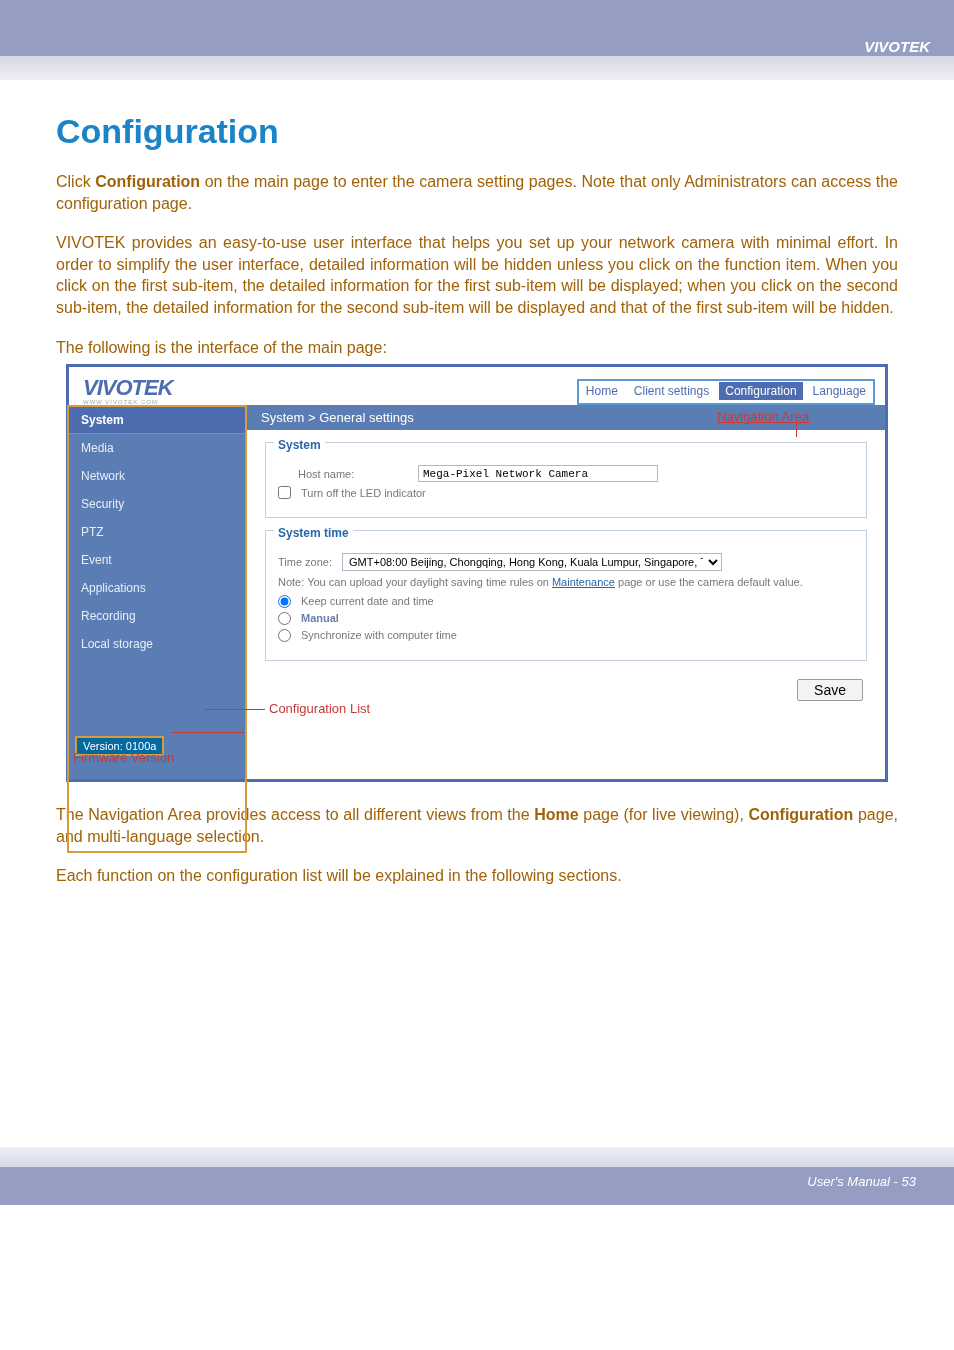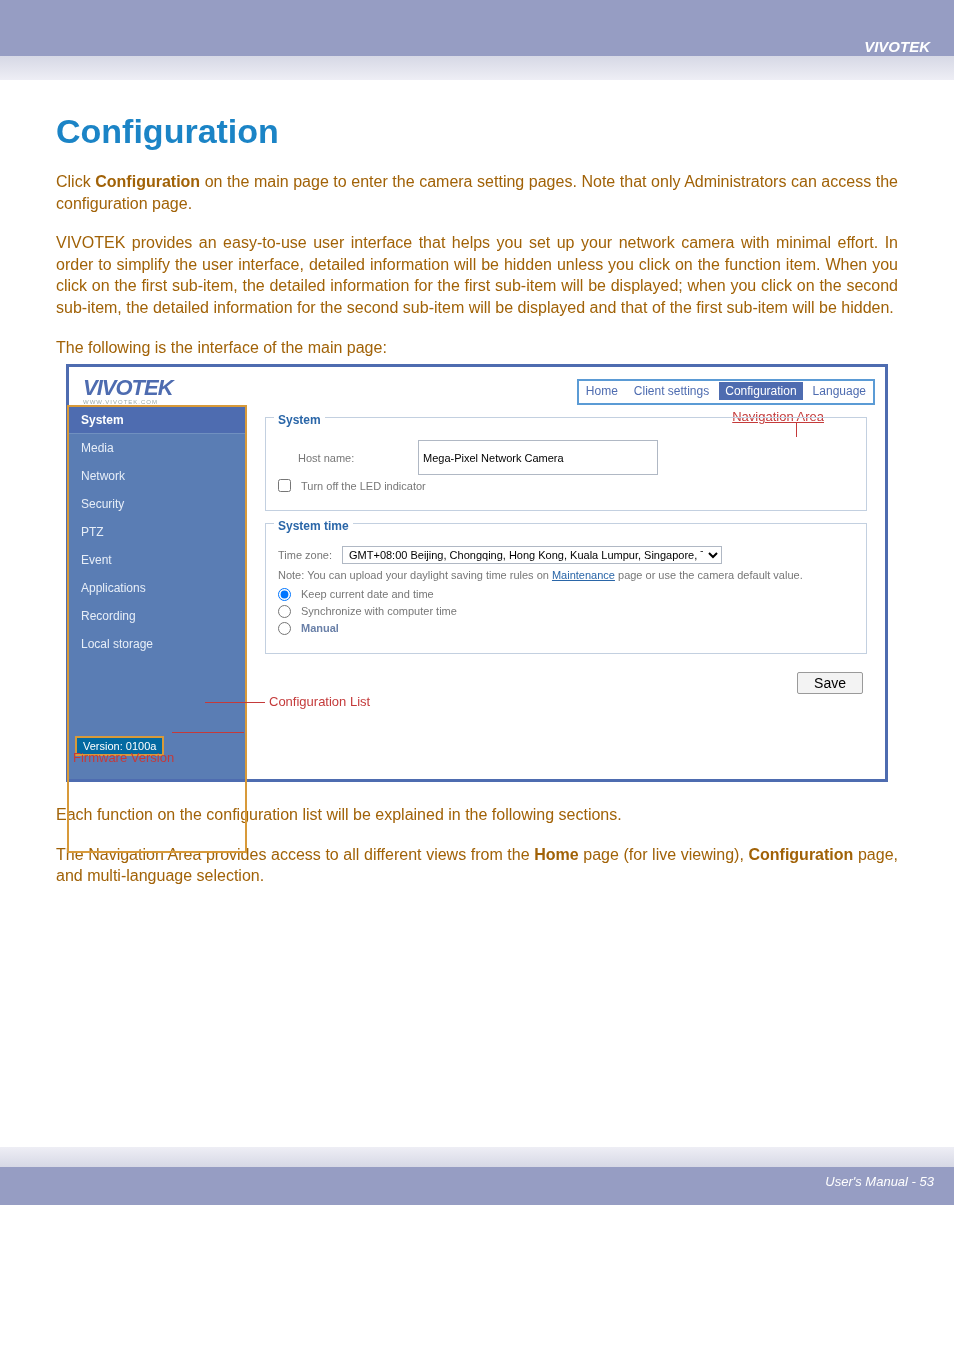--- a/index.html
+++ b/index.html
@@ -30,34 +30,34 @@
   .side-sub.active { color: #d06010; font-weight: bold; }
   .sidebar-outline { position: absolute; left: -2px; top: -1px; width: 180px; height: 448px; border: 2px solid #d89a3a; pointer-events:none;}
   .version-box { margin-top: 78px; background:#0369a1; border:2px solid #d89a3a; display:inline-block; padding:2px 6px; color:#fff; font-size:11px; margin-left:6px; margin-bottom:8px;}
 
   .mainpane { flex: 1; background: #fff; position: relative; padding-bottom: 10px;}
   .breadcrumb-bar { background: #5a7db4; color: #fff; font-size: 13px; padding: 5px 14px; }
   .fieldset { margin: 12px 18px; border: 1px solid #c3d0e0; padding: 10px 12px 14px 12px; position: relative; }
   .fs-legend { color: #2a66a8; font-weight: bold; font-size: 12px; background:#fff; position:relative; top:-18px; left:-4px; padding:0 4px; display:inline-block;}
   .fs-content { margin-top: -10px; font-size: 11px; color: #777; }
   .row { display: flex; align-items: center; gap: 10px; margin: 4px 0; }
-  .textinput { border: 1px solid #b0b8c4; height: 35px; font-size: 11px; padding: 1px 4px; width: 240px; }
+  .textinput { border: 1px solid #b0b8c4; height: 17px; font-size: 11px; padding: 1px 4px; width: 240px; font-family: Liberation Mono, monospace; }
   .select { border: 1px solid #b0b8c4; height: 18px; font-size: 11px; padding: 0 2px; background:#fff; width: 380px;}
   .note { line-height: 1.4; }
   .note a { color: #2a66a8; text-decoration: underline; }
   .save-btn { float: right; margin: 6px 22px 0 0; font-size: 14px; padding: 2px 16px; background: #f3f3f3; border: 1px solid #9a9a9a; border-radius: 2px; }
-  .ann-nav { position:absolute; right: 61px; top: 4px; color:#c43a3a; font-size:13px; text-decoration: underline;}
+  .ann-nav { position:absolute; right: 76px; top: 4px; color:#c43a3a; font-size:13px; text-decoration: underline;}
   .ann-line-nav { position:absolute; right: 88px; top: 18px; width:1px; height:14px; background:#c43a3a;}
   .ann-conf-list { color:#c43a3a; font-size:13px; margin-left: 18px;}
   .ann-conf-dash { display:inline-block; width: 60px; border-top: 1px solid #c43a3a; vertical-align: middle; margin-right:4px; margin-left:-60px;}
   .ann-fw { color:#c43a3a; font-size:13px; }
   .ann-fw-dash { display:inline-block; width: 72px; border-top: 1px solid #c43a3a; vertical-align: middle; margin-right:4px;}
 
   .footer { margin-top: 260px; height: 58px; background: linear-gradient(to top, #969dc3 0%, #969dc3 65%, #d6d8e5 65%, #eeeef5 100%); position: relative;}
-  .footer-text { position:absolute; right: 20px; bottom: 16px; color:#fff; font-style: italic; font-size: 13px;}
+  .footer-text { position:absolute; right: 38px; bottom: 16px; color:#fff; font-style: italic; font-size: 13px;}
 </style>
 </head>
 <body>
 
 <div class="page-header">
   <span class="page-header-title">VIVOTEK</span>
 </div>
 
 <div class="content">
   <h1 class="main-title">Configuration</h1>
@@ -100,20 +100,21 @@
         <div class="side-item">Local storage</div>
         <div class="version-box">
           <span>Version: 0100a</span>
         </div>
         <span style="position:relative; left:4px; top:-14px;">
           <span class="ann-fw-dash"></span><span class="ann-fw">Firmware Version</span>
         </span>
       </div>
 
       <div class="mainpane">
+        <div class="breadcrumb-bar">System  &gt;  General settings</div>
         <span class="ann-nav">Navigation Area</span>
         <span class="ann-line-nav"></span>
 
         <div class="fieldset">
           <span class="fs-legend">System</span>
           <div class="fs-content">
             <div class="row">
               <span style="width:110px;margin-left:20px;">Host name:</span>
               <input class="textinput" value="Mega-Pixel Network Camera" style="">
             </div>
@@ -137,39 +138,39 @@
               <span>
                 <span>Note: You can upload your daylight saving time rules on </span><a href="#">Maintenance</a><span> page or use the camera default value.</span>
               </span>
             </div>
             <div class="row">
                 <input type="radio" name="t" checked="" style="">
                 <span>Keep current date and time</span>
               </div>
             <div class="row">
                 <input type="radio" name="t" style="">
-                <span>Synchronize with computer time</span>
+                <span style="font-weight:bold; color:#6a80a8;">Manual</span>
               </div>
             <div class="row">
                 <input type="radio" name="t" style="">
-                <span style="font-weight:bold; color:#6a80a8;">Manual</span>
+                <span>Synchronize with computer time</span>
               </div>
           </div>
         </div>
 
         <button class="save-btn">Save</button>
         <div style="clear:both;"></div>
         <div class="ann-conf-list">
           <span class="ann-conf-dash"></span><span>Configuration List</span>
         </div>
       </div>
     </div>
   </div>
 
-  <p class="para">Each function on the configuration list will be explained in the following sections.</p>
   <p class="para">
     <span>The Navigation Area provides access to all different views from the </span><span class="bold">Home</span><span> page (for live viewing), </span><span class="bold">Configuration</span><span> page, and multi-language selection.</span>
   </p>
+  <p class="para">Each function on the configuration list will be explained in the following sections.</p>
 </div>
 
 <div class="footer">
   <span class="footer-text">User's Manual - 53</span>
 </div>
 
 </body></html>

